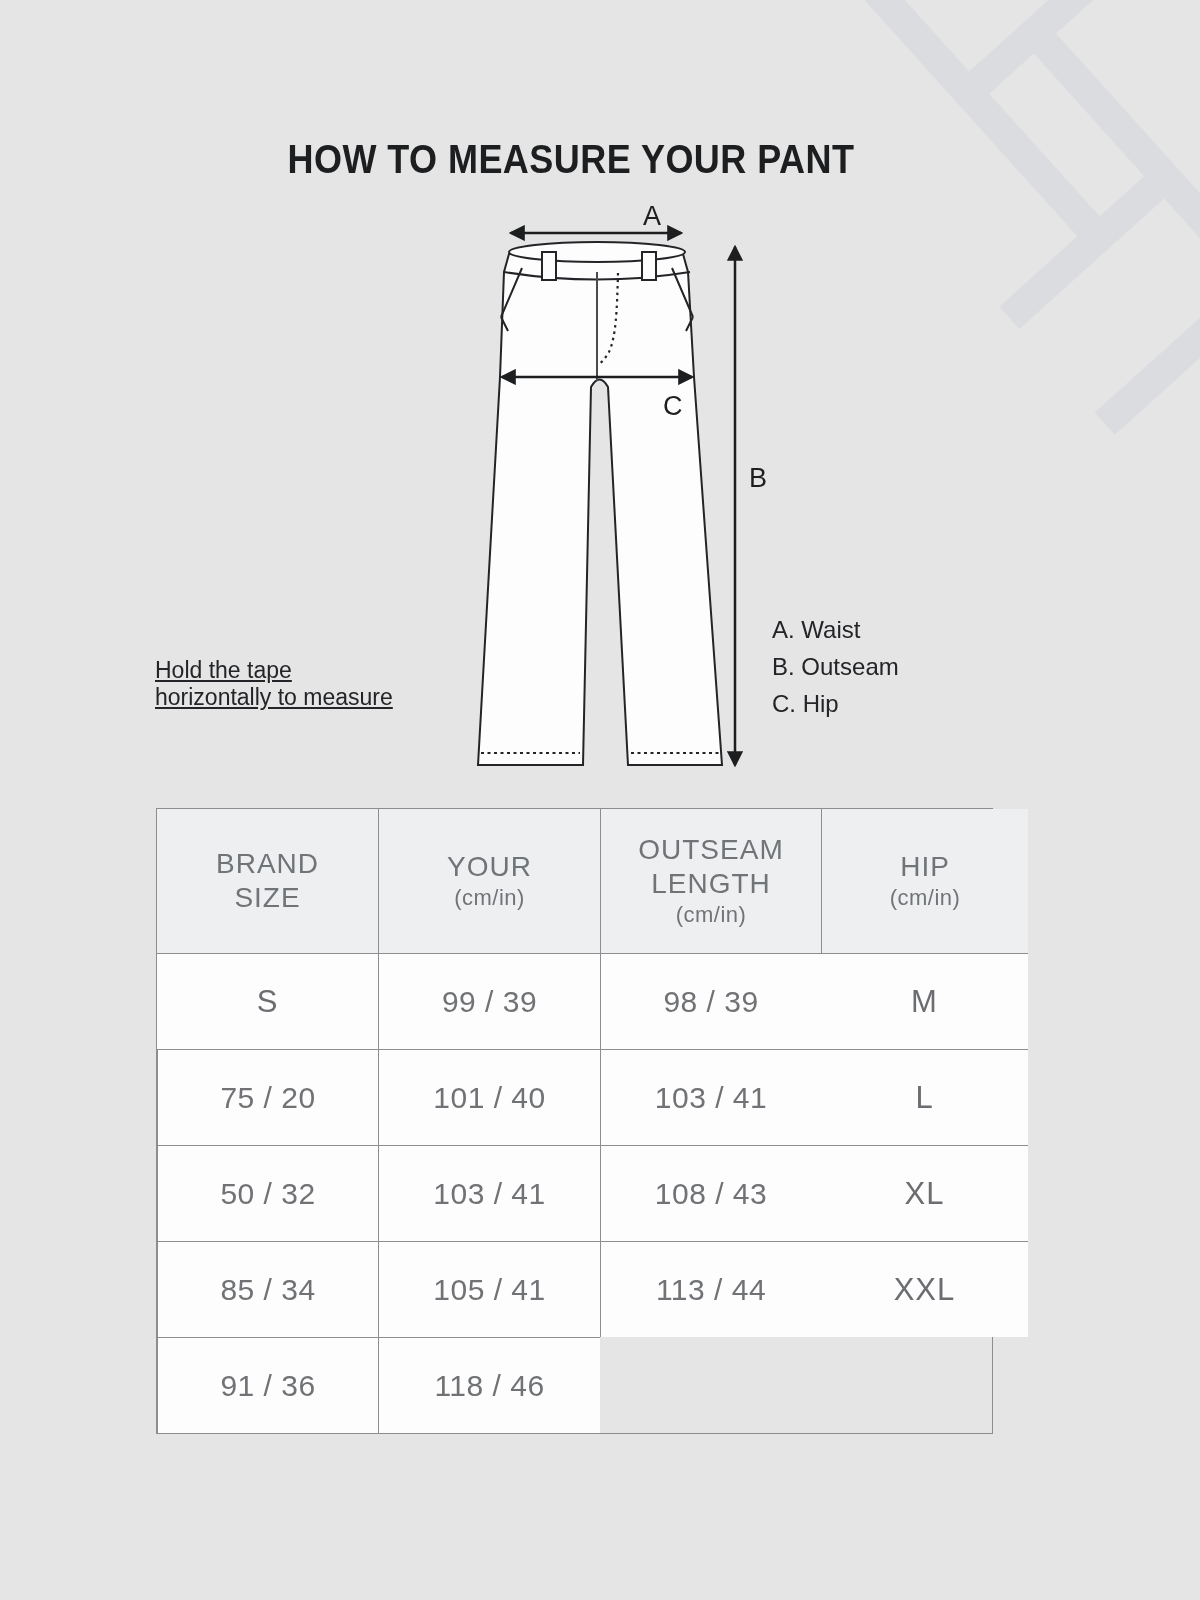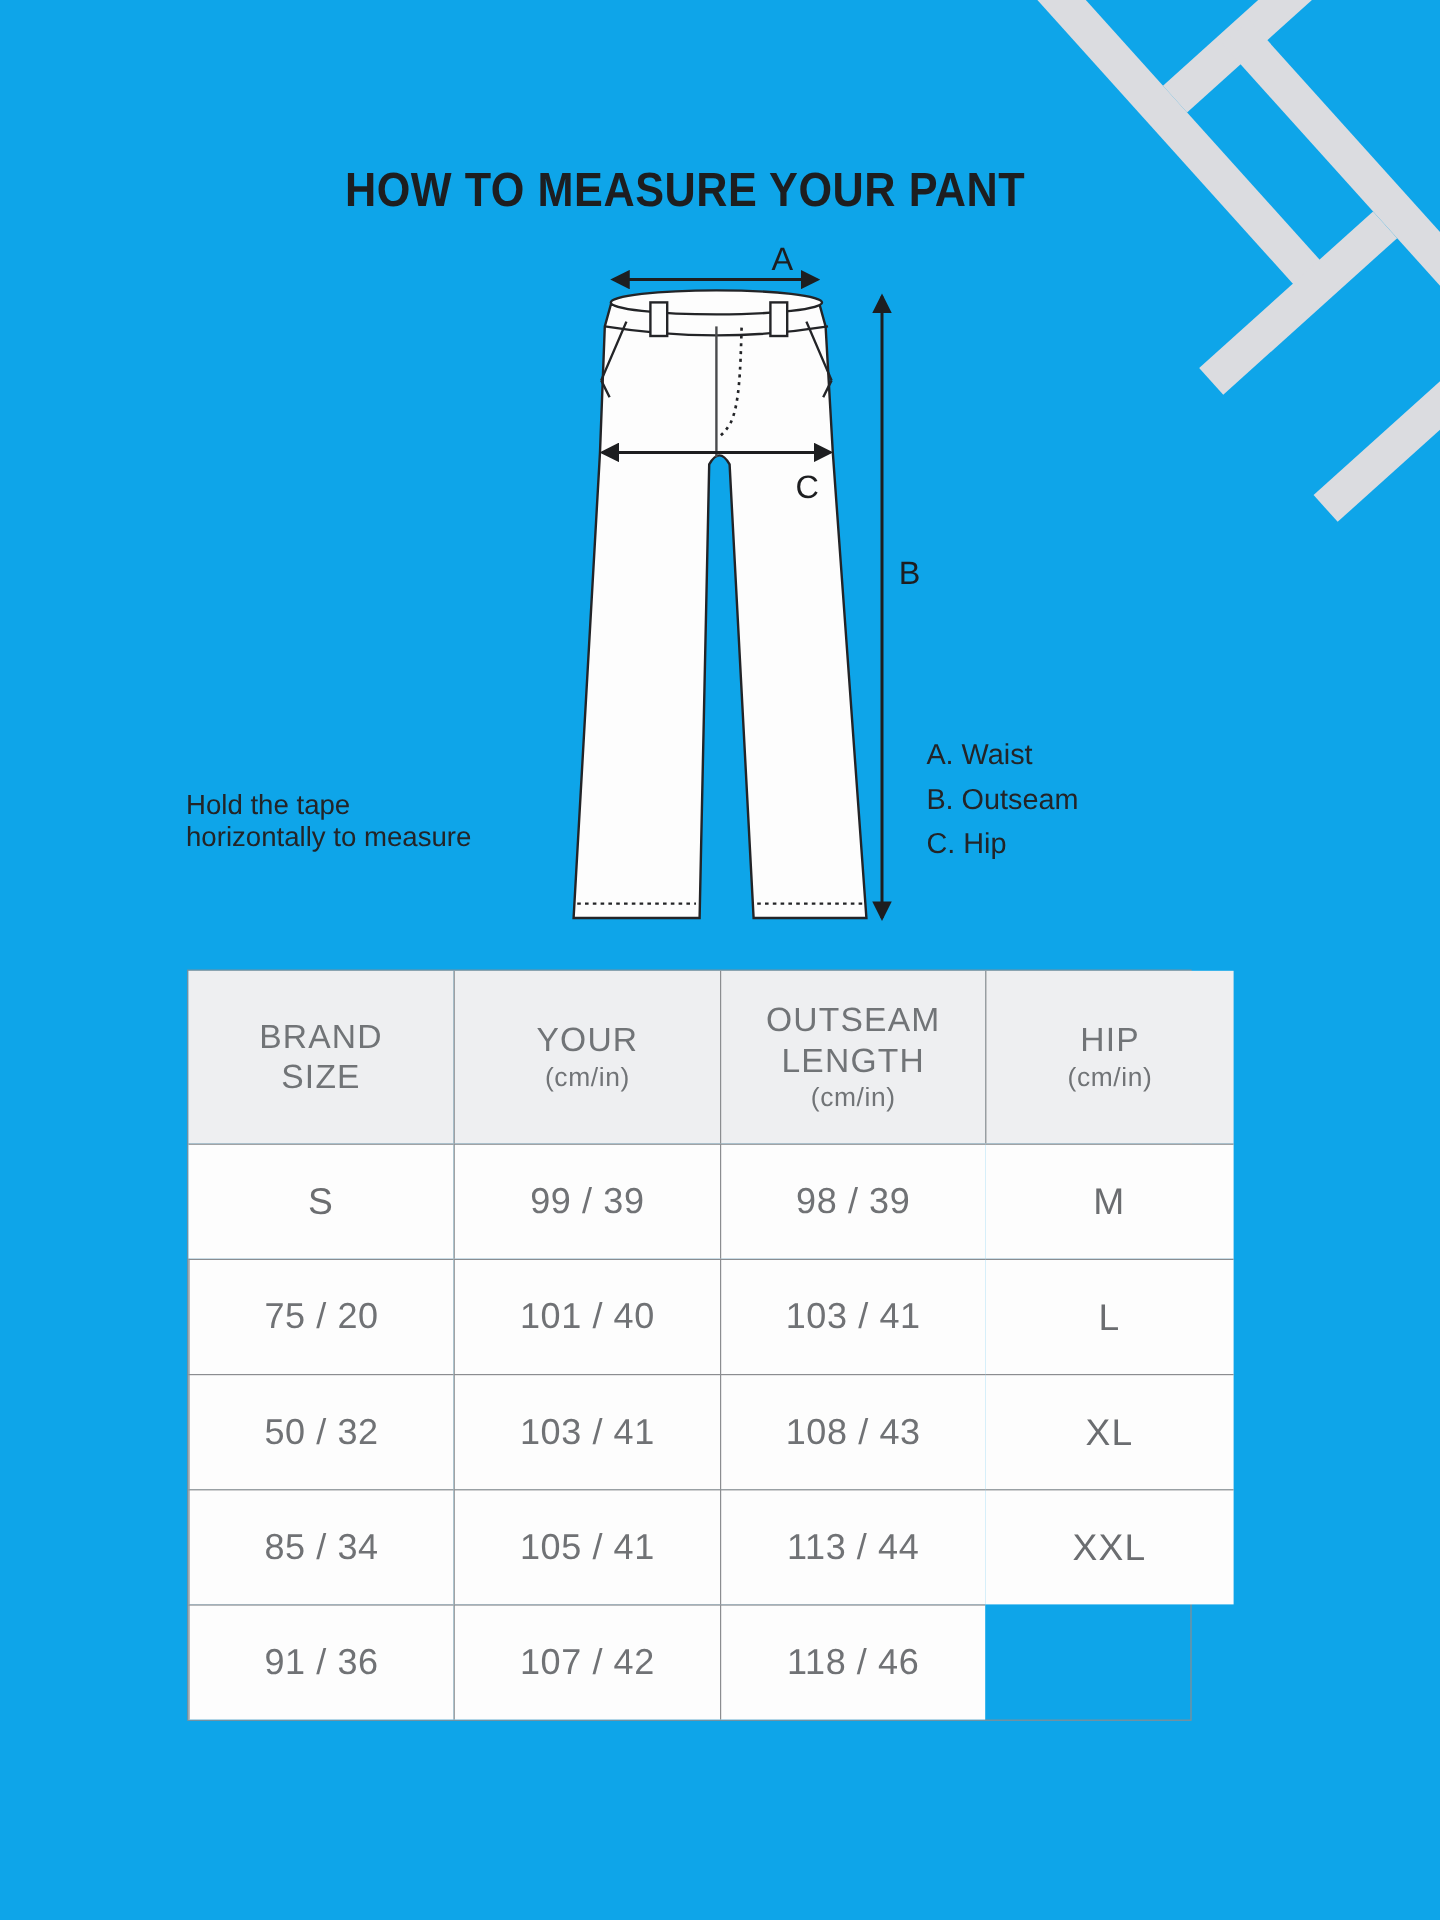--- a/index.html
+++ b/index.html
@@ -1,34 +1,34 @@
 <!DOCTYPE html>
 <html><head>
 <meta charset="utf-8">
 <style>
   html,body{margin:0;padding:0;}
   .canvas{
     position:relative;width:1200px;height:1600px;overflow:hidden;
-    background:#0ea5e9;
+    background:#e5e5e5;
     font-family:"Liberation Sans", sans-serif;
     color:#1d1e20;
   }
   
   .watermark{position:absolute;left:750px;top:-150px;width:600px;height:600px;pointer-events:none;}
   
   .title-wrap{position:absolute;left:0;top:139px;width:1142px;text-align:center;}
   .title{
     display:inline-block;font-size:40px;font-weight:bold;letter-spacing:.5px;
     transform:scaleX(.9);transform-origin:center;line-height:1;color:#1d1e20;
   }
   
   .pant-svg{position:absolute;left:455px;top:205px;width:340px;height:580px;}
   .measure-note{
     position:absolute;left:155px;top:657px;font-size:23px;line-height:27px;
-    color:#232427;white-space:pre-line;
+    color:#232427;white-space:pre-line;text-decoration:underline;
   }
   .legend{position:absolute;left:772px;top:611px;font-size:24px;line-height:37px;color:#232427;}
   .legend-item{white-space:nowrap;}
   
   .size-table{
     position:absolute;left:156px;top:808px;width:837px;
     display:grid;grid-template-columns:221px 222px 221px 207px;
     border:1.6px solid #8b8d90;box-sizing:border-box;
   }
   .cell{
@@ -179,20 +179,17 @@
         <span class="num-val">113 / 44</span>
       </div>
 
     <div class="cell brow c0">
         <span class="size-val">XXL</span>
       </div>
     <div class="cell brow">
         <span class="num-val">91 / 36</span>
       </div>
     <div class="cell brow">
-        <span class="num-val">107 / 42</span>
-      </div>
-    <div class="cell brow">
         <span class="num-val">118 / 46</span>
       </div>
   </div>
 
 </div>
 
 </body></html>

